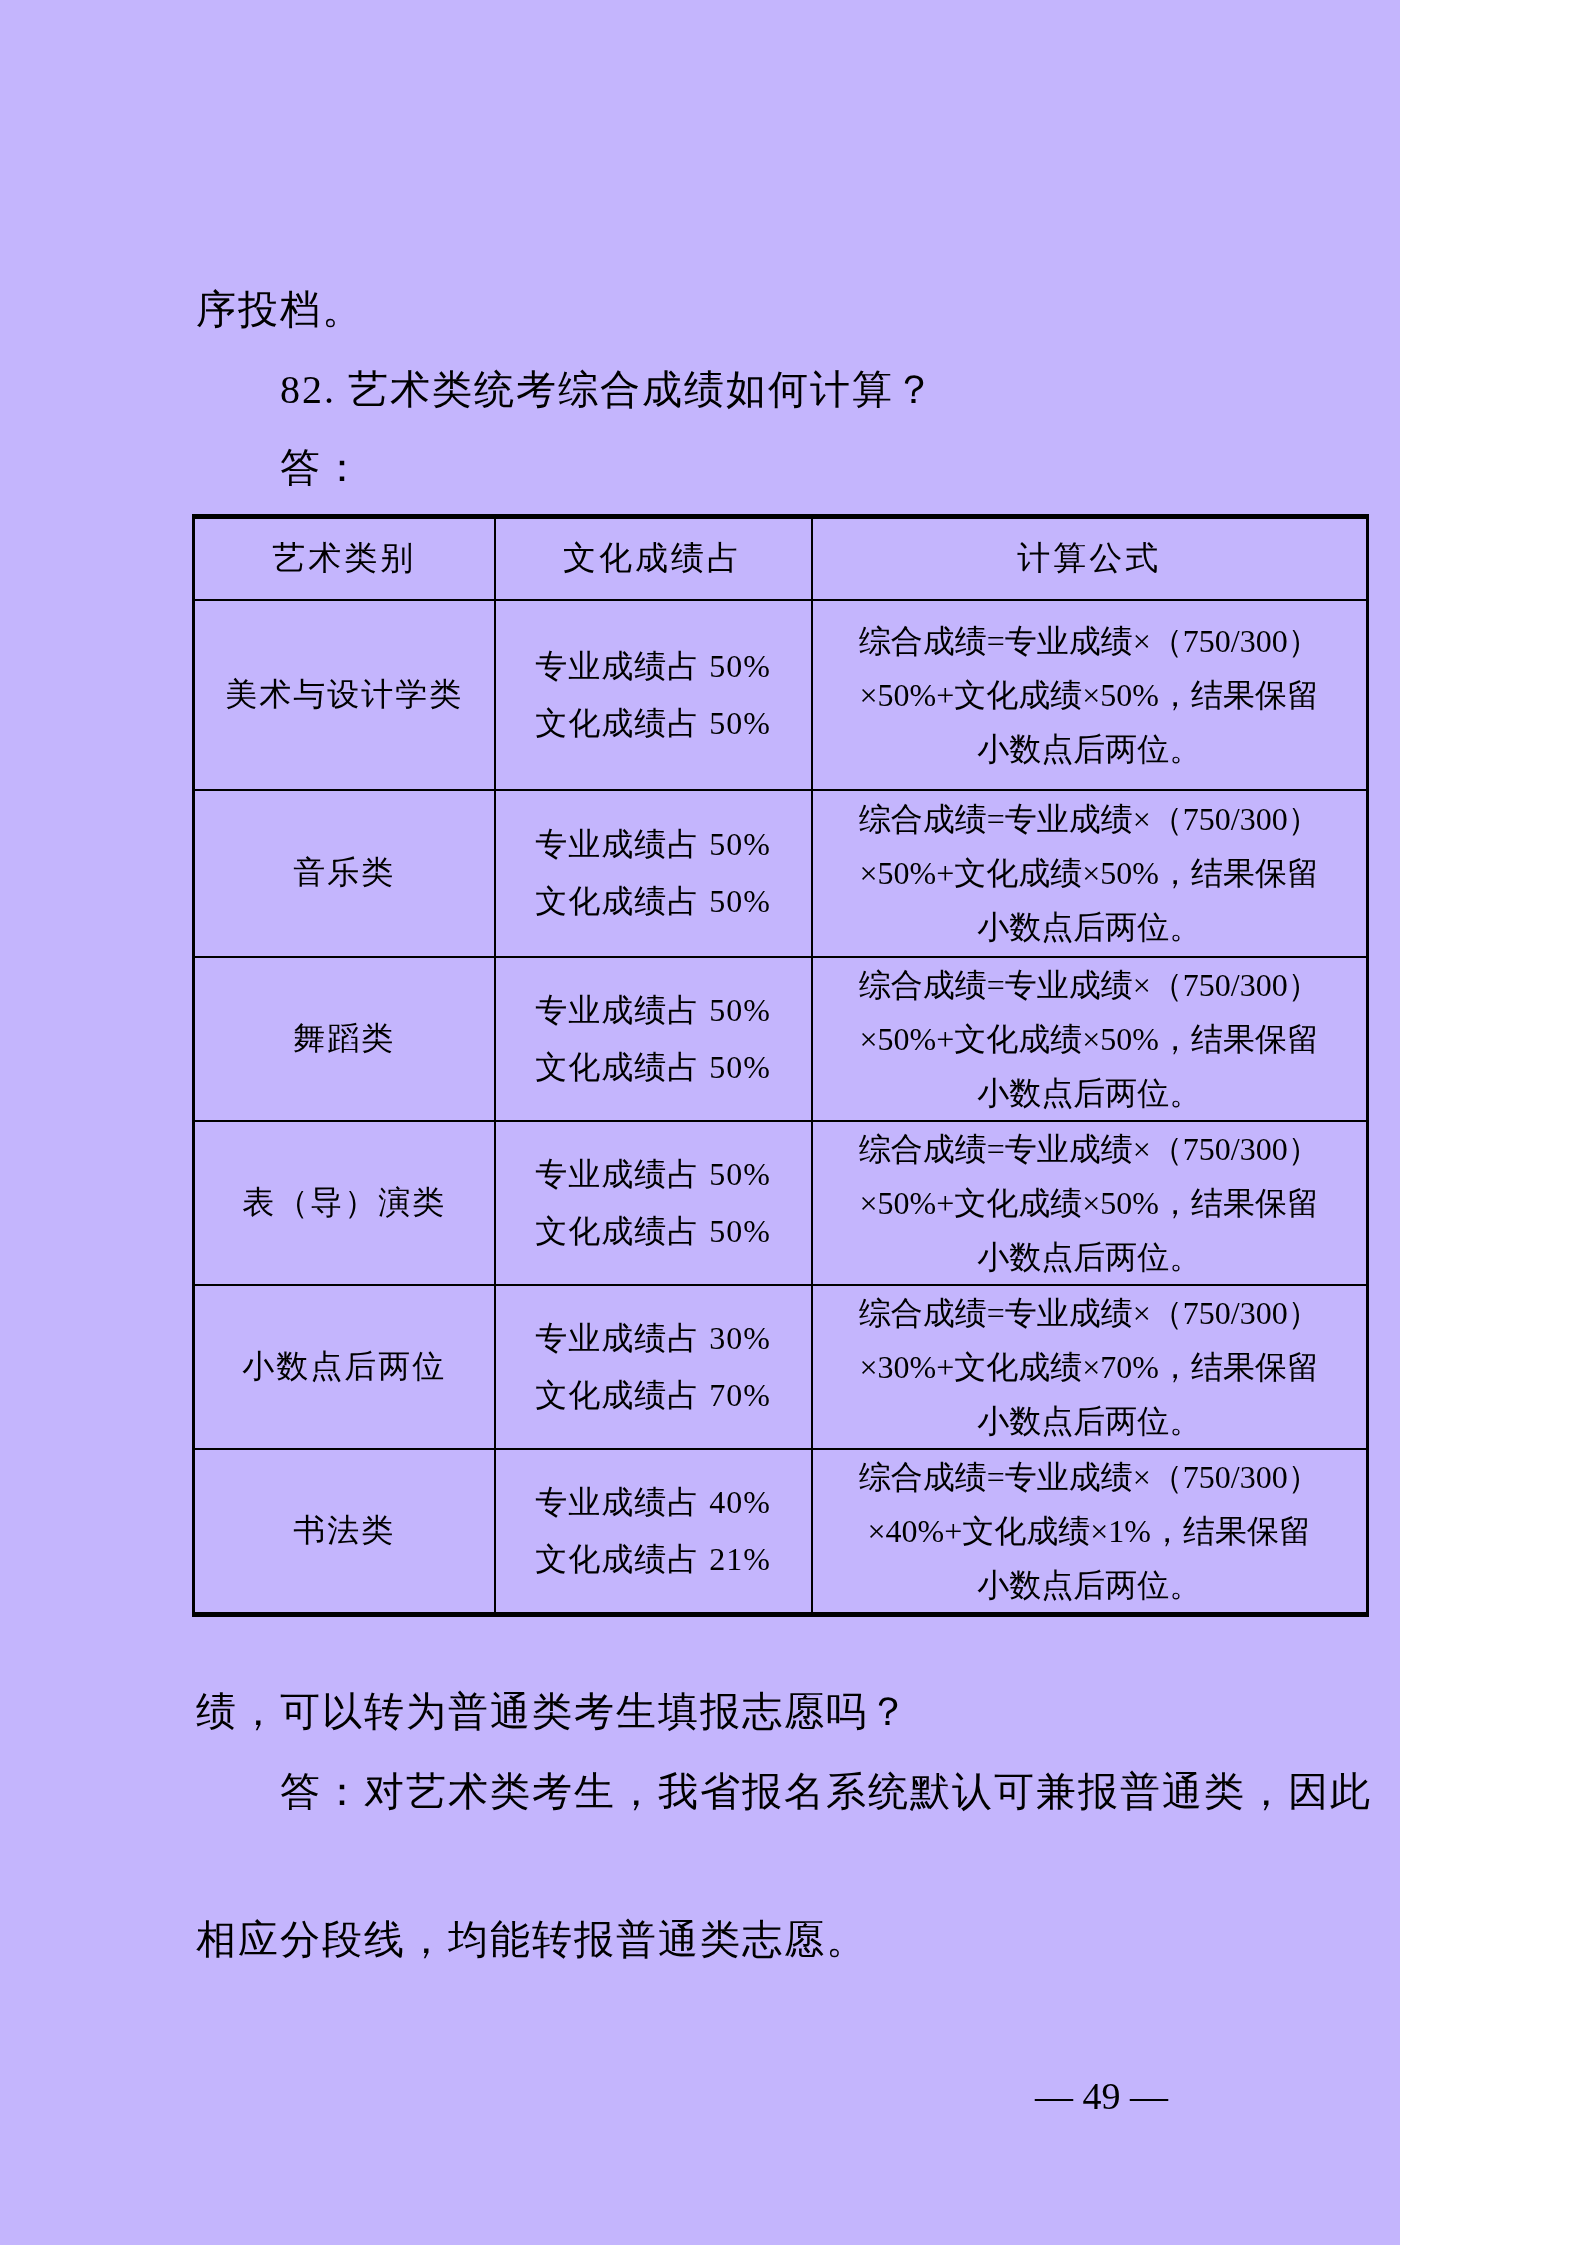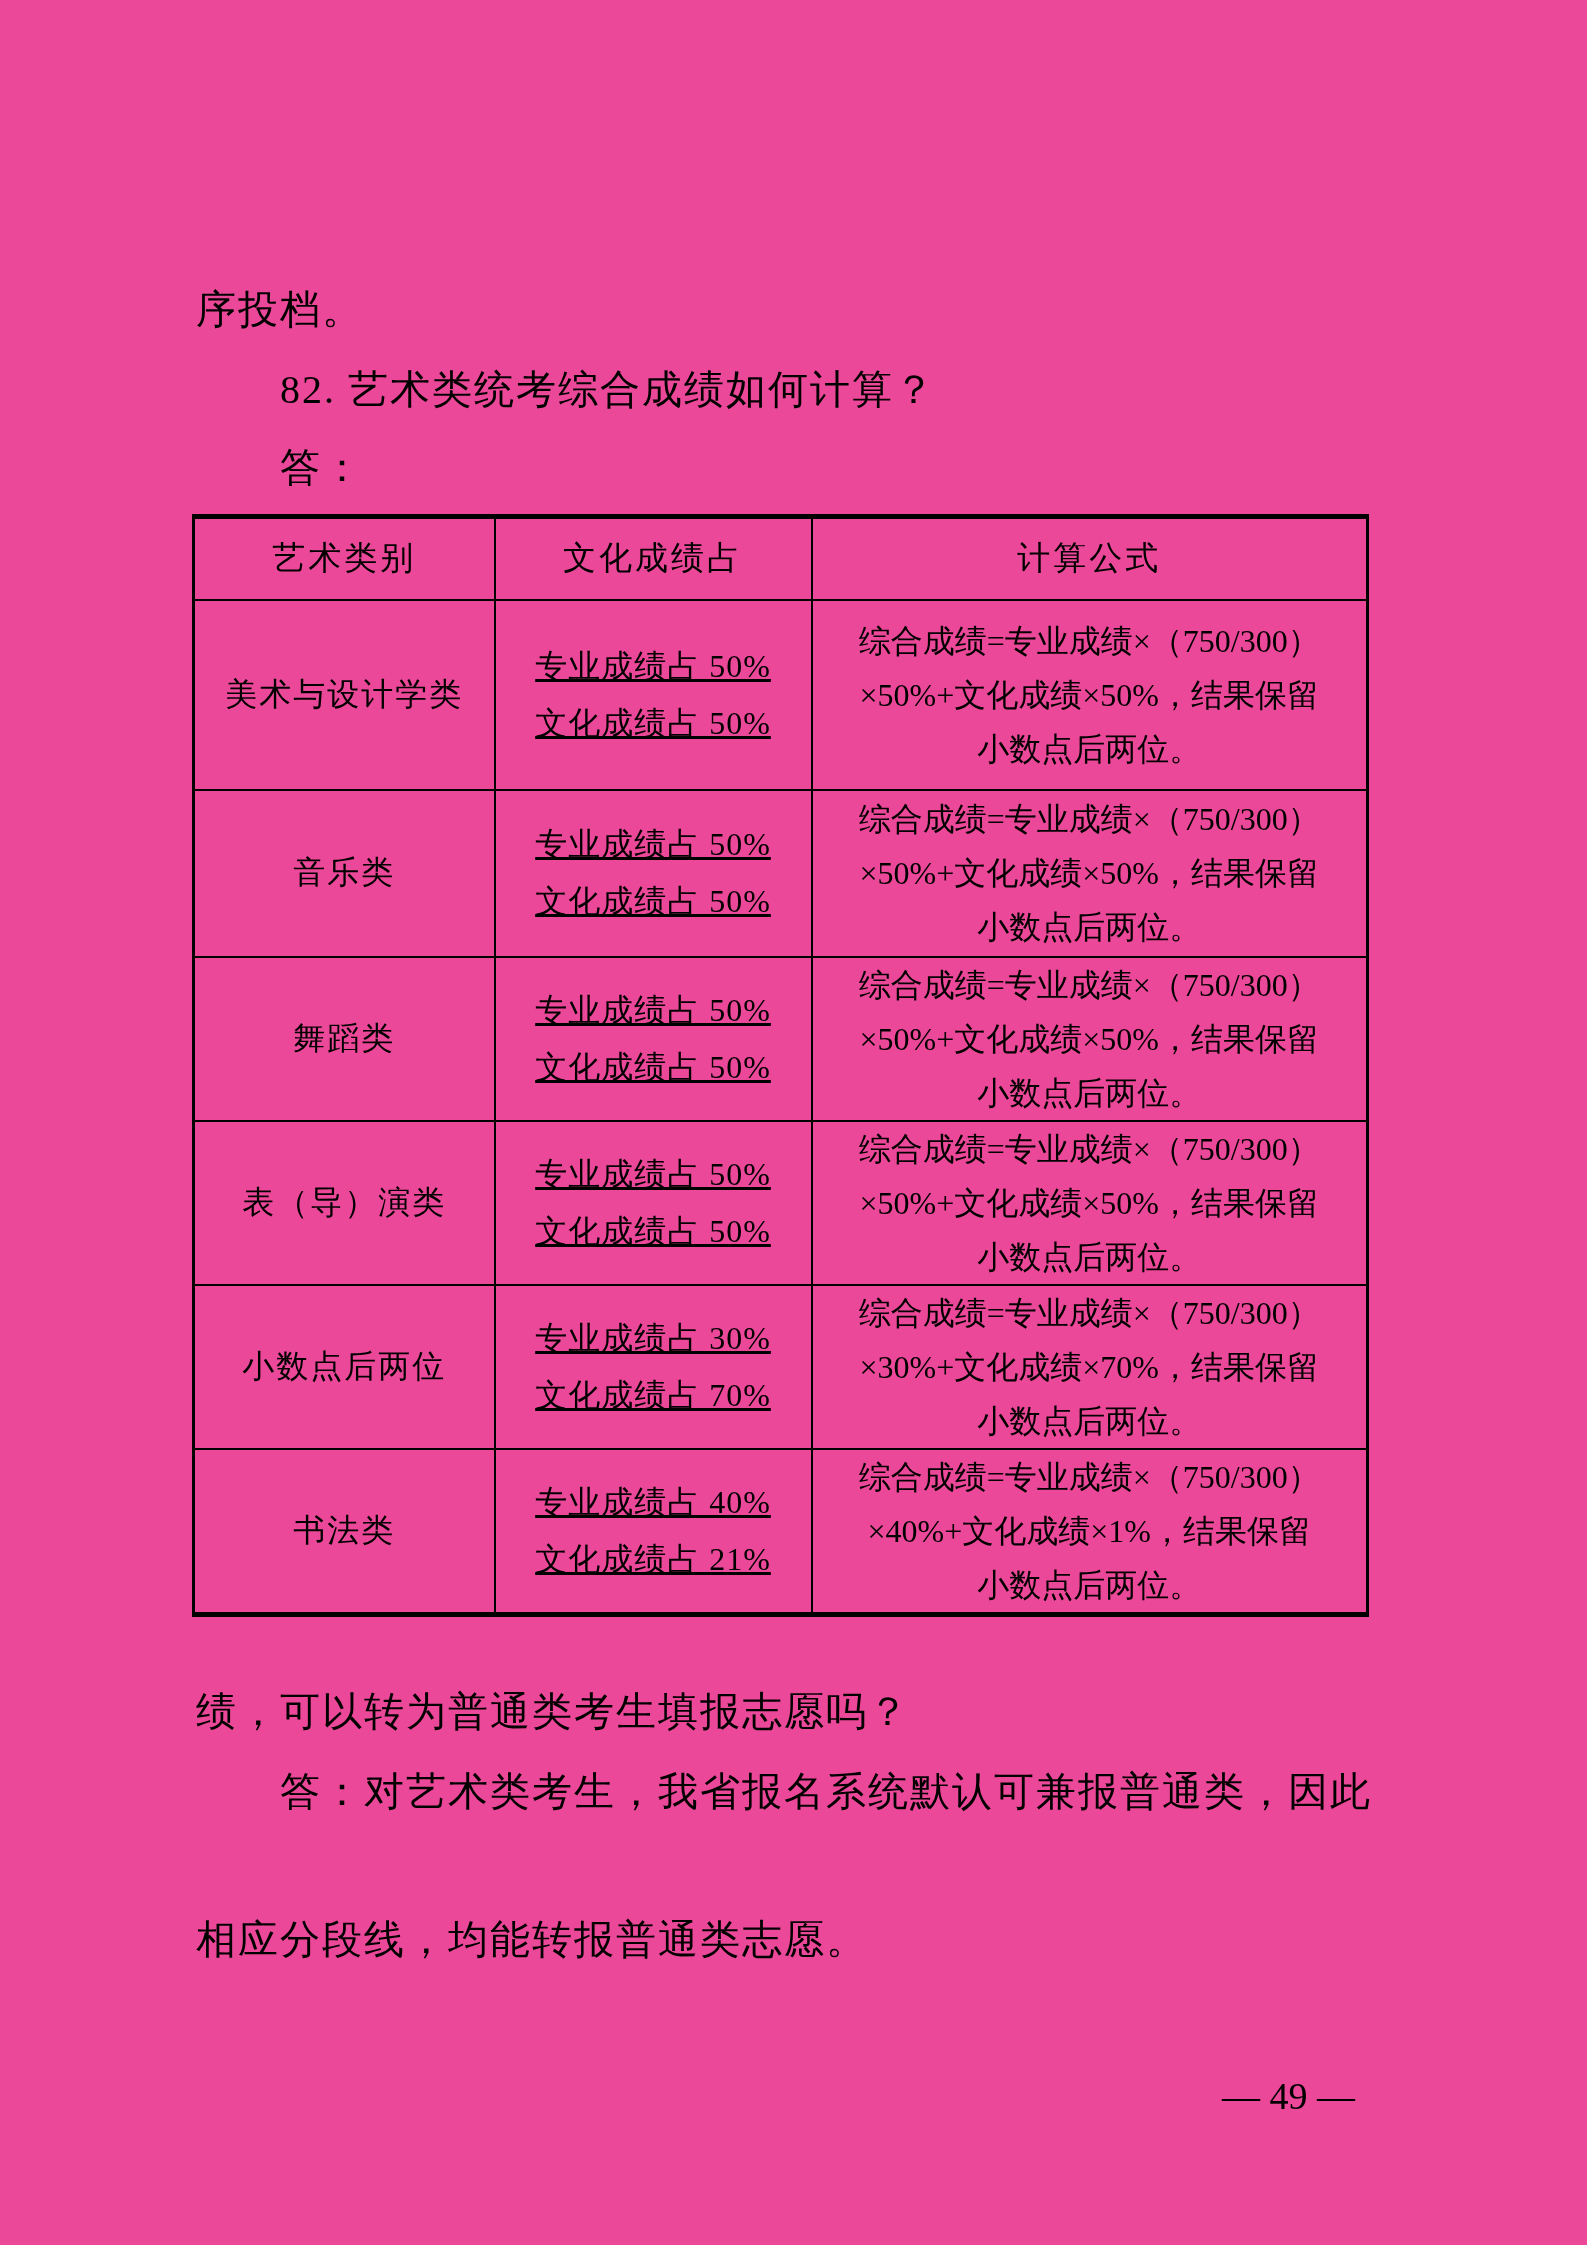--- a/index.html
+++ b/index.html
@@ -2,23 +2,23 @@
 <html><head>
 <meta charset="utf-8">
 <style>
   html, body {
     margin: 0;
     padding: 0;
     background: #ffffff;
   }
   .page {
     position: relative;
-    width: 1587px;
+    width: 1400px;
     height: 2245px;
-    background: #ec4899;
+    background: #c4b5fd;
     color: #000000;
     font-family: "Liberation Serif", "DejaVu Serif", serif;
     overflow: hidden;
   }
   .body-line {
     position: absolute;
     height: 58px;
     line-height: 58px;
     font-size: 40px;
     letter-spacing: 2px;
@@ -53,21 +53,20 @@
     letter-spacing: 3px;
   }
   .cell-category {
     letter-spacing: 2px;
     font-size: 32px;
   }
   .pline {
     line-height: 57px;
     font-size: 32px;
     letter-spacing: 1px;
-    text-decoration: underline;
   }
   .fline {
     line-height: 54px;
     font-size: 32px;
   }
   .page-footer {
     position: absolute;
     top: 2072px;
     right: 232px;
     font-size: 38px;

